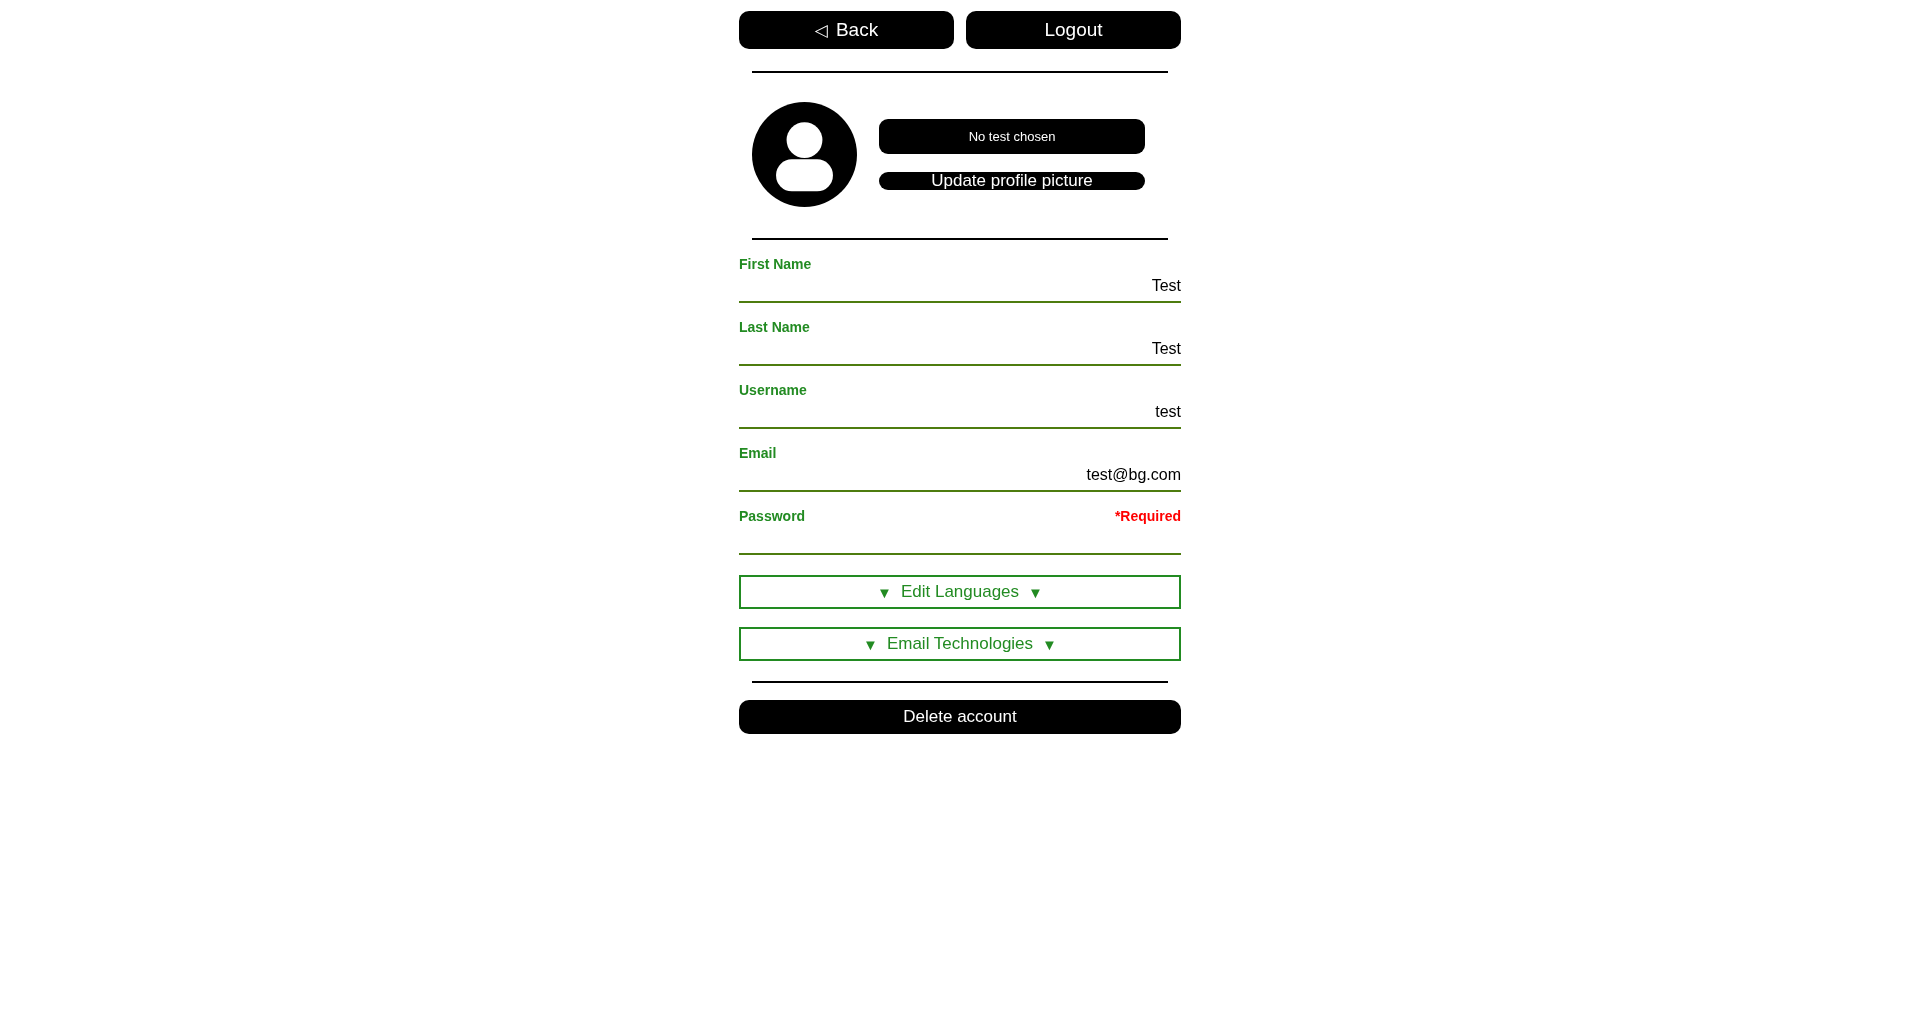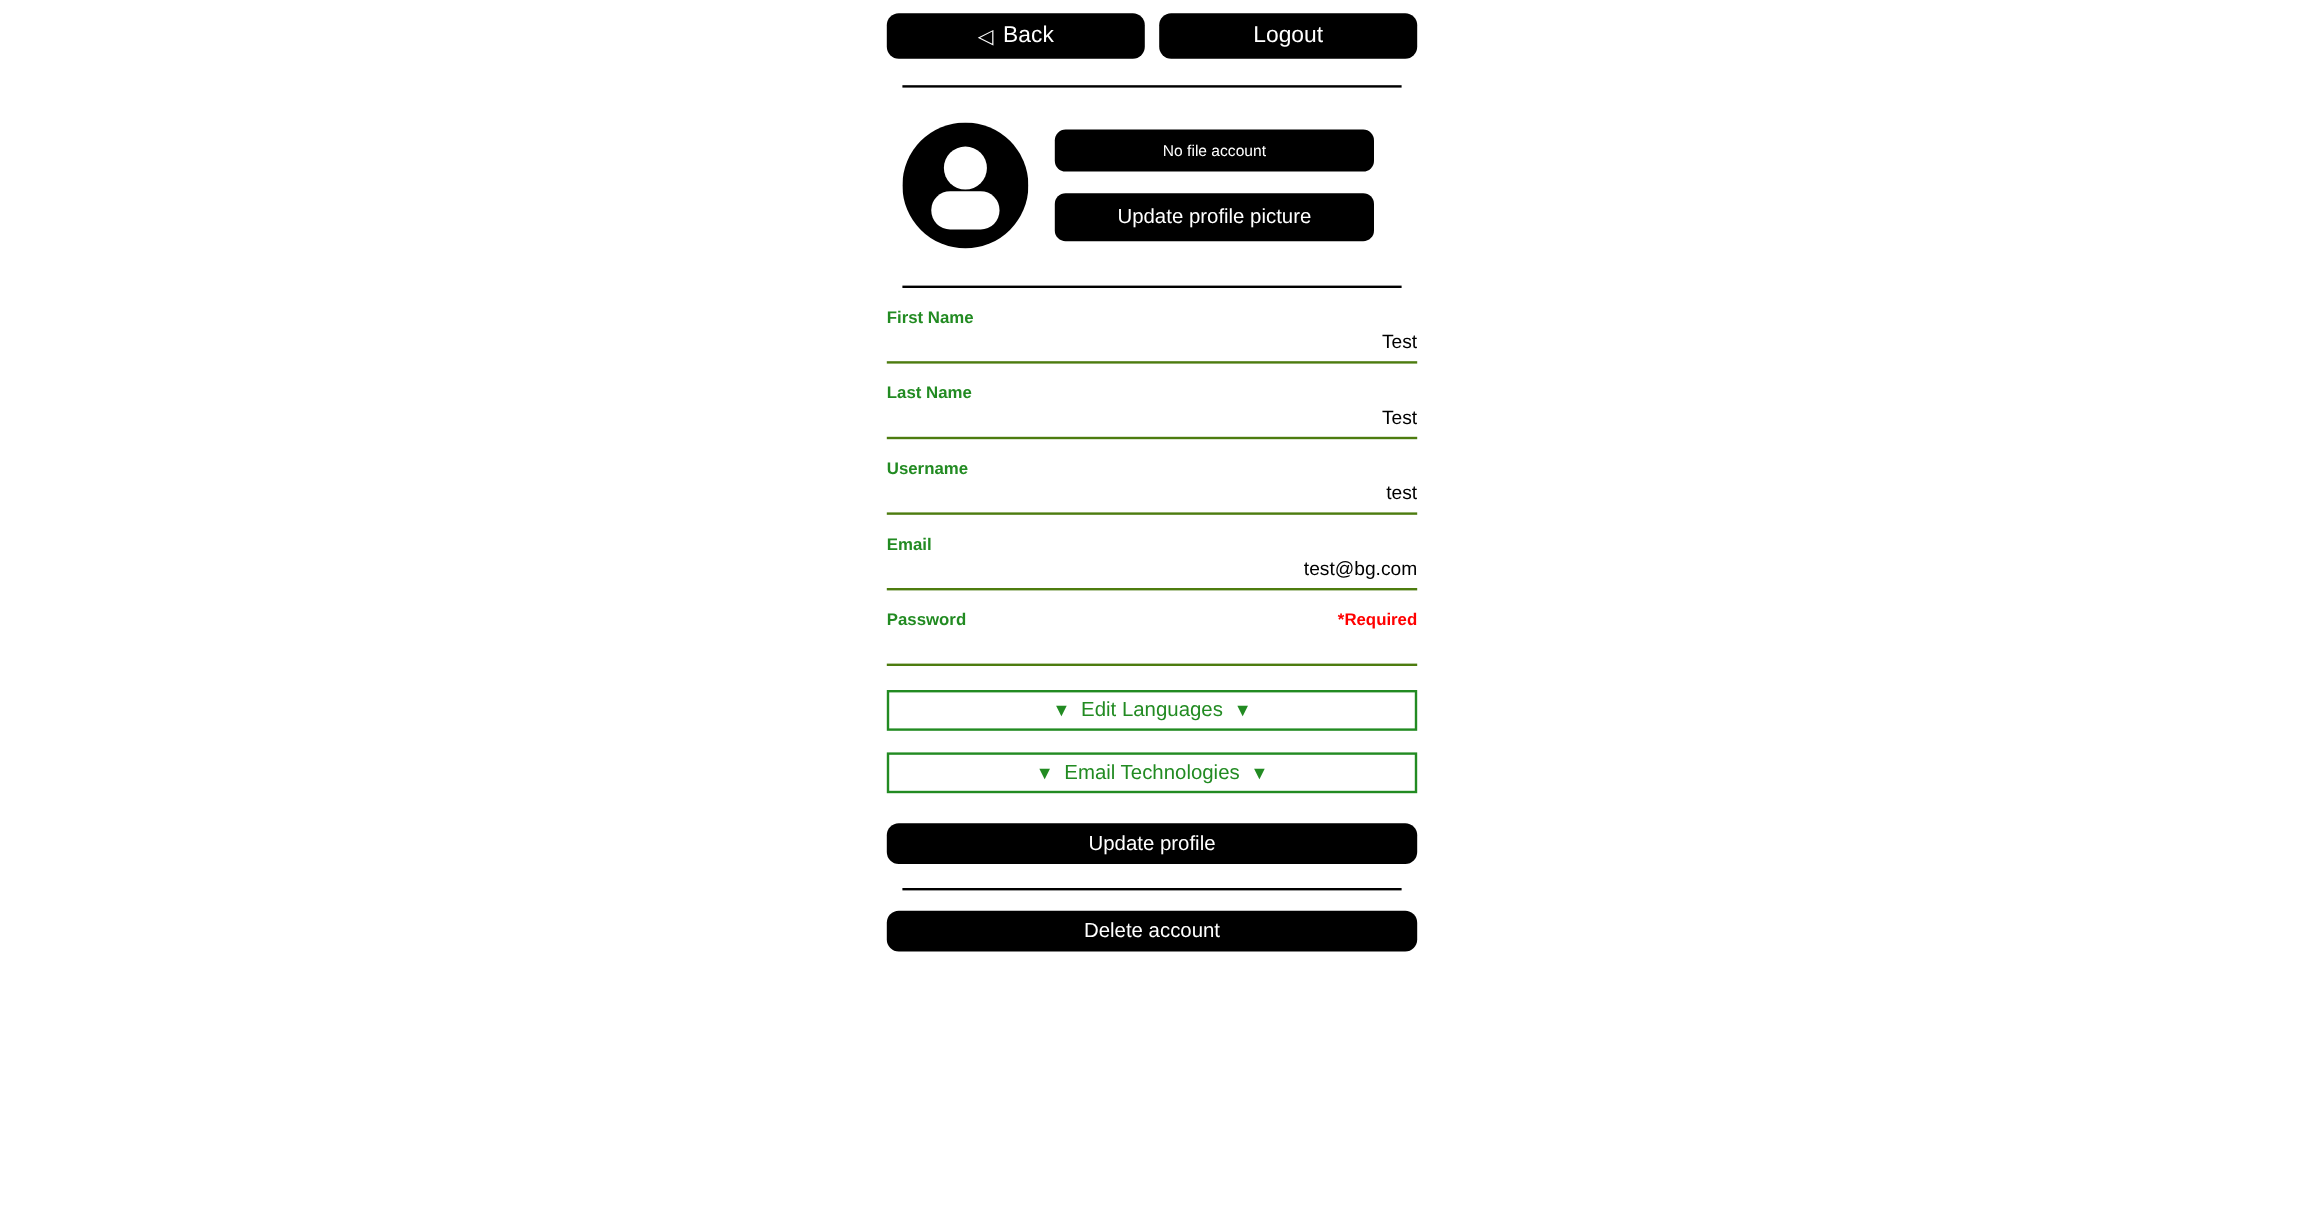--- a/index.html
+++ b/index.html
@@ -57,21 +57,21 @@
   .avatar { width: 105px; height: 105px; flex: none; }
   .avatar svg { display: block; width: 105px; height: 105px; }
   .pic-buttons {
     margin-left: 22px;
     width: 266px;
     display: flex;
     flex-direction: column;
     gap: 18px;
   }
   .file-btn   { height: 35px; font-size: 13px; border-radius: 9px; }
-  .update-pic-btn { height: 40px; font-size: 17px; border-radius: 9px; }
+  .update-pic-btn { height: 18px; font-size: 17px; border-radius: 9px; }
   
   .field-group { margin-top: 15px; }
   .field-label-row {
     display: flex;
     justify-content: space-between;
     align-items: baseline;
     font-size: 14px;
     line-height: 18px;
     font-weight: bold;
   }
@@ -133,21 +133,21 @@
   <div class="picture-row">
     <div class="avatar">
       <svg viewBox="0 0 24 24">
         <circle cx="12" cy="12" r="12" fill="#000000"></circle>
         <circle cx="12" cy="8.7" r="4.1" fill="#ffffff"></circle>
         <rect x="5.5" y="13.1" width="13" height="7.3" rx="3.6" fill="#ffffff"></rect>
       </svg>
     </div>
     <div class="pic-buttons">
       <button class="btn-black file-btn">
-        <span>No file account</span>
+        <span>No test chosen</span>
       </button>
       <button class="btn-black update-pic-btn">
         <span>Update profile picture</span>
       </button>
     </div>
   </div>
 
   <hr class="divider divider-2">
 
   <div class="field-group">
@@ -191,23 +191,20 @@
     <span>Edit Languages</span>
     <span class="caret">▼</span>
   </button>
 
   <button class="btn-outline btn-technologies">
     <span class="caret">▼</span>
     <span>Email Technologies</span>
     <span class="caret">▼</span>
   </button>
 
-  <button class="btn-black update-btn">
-    <span>Update profile</span>
-  </button>
 
   <hr class="divider divider-3">
 
   <button class="btn-black delete-btn">
     <span>Delete account</span>
   </button>
 
 </div>
 
 </body></html>

